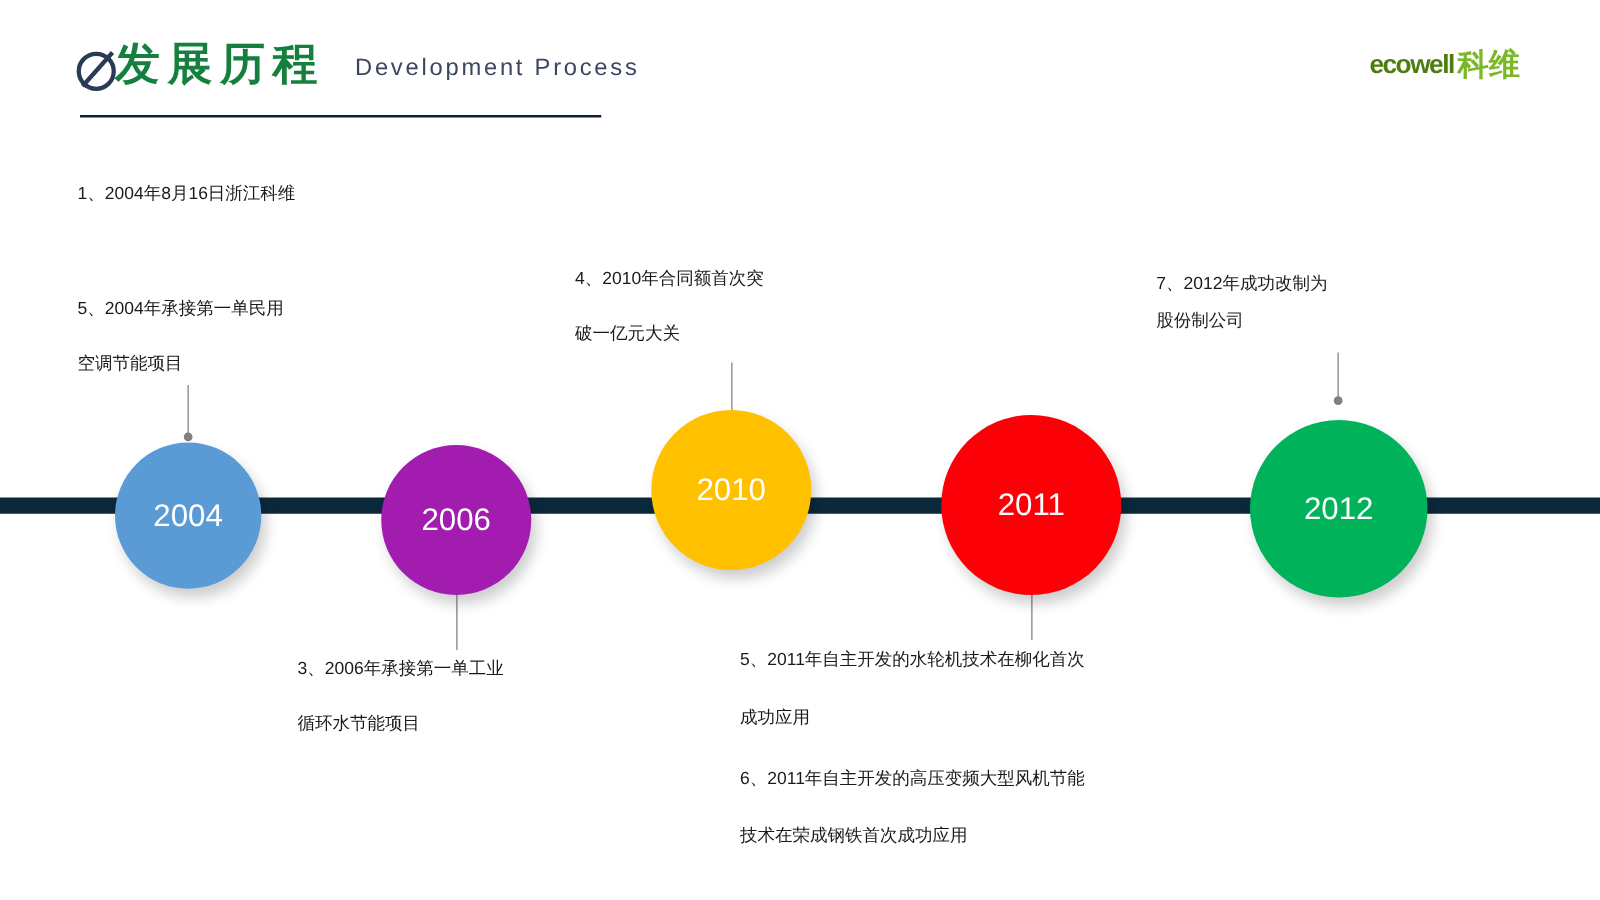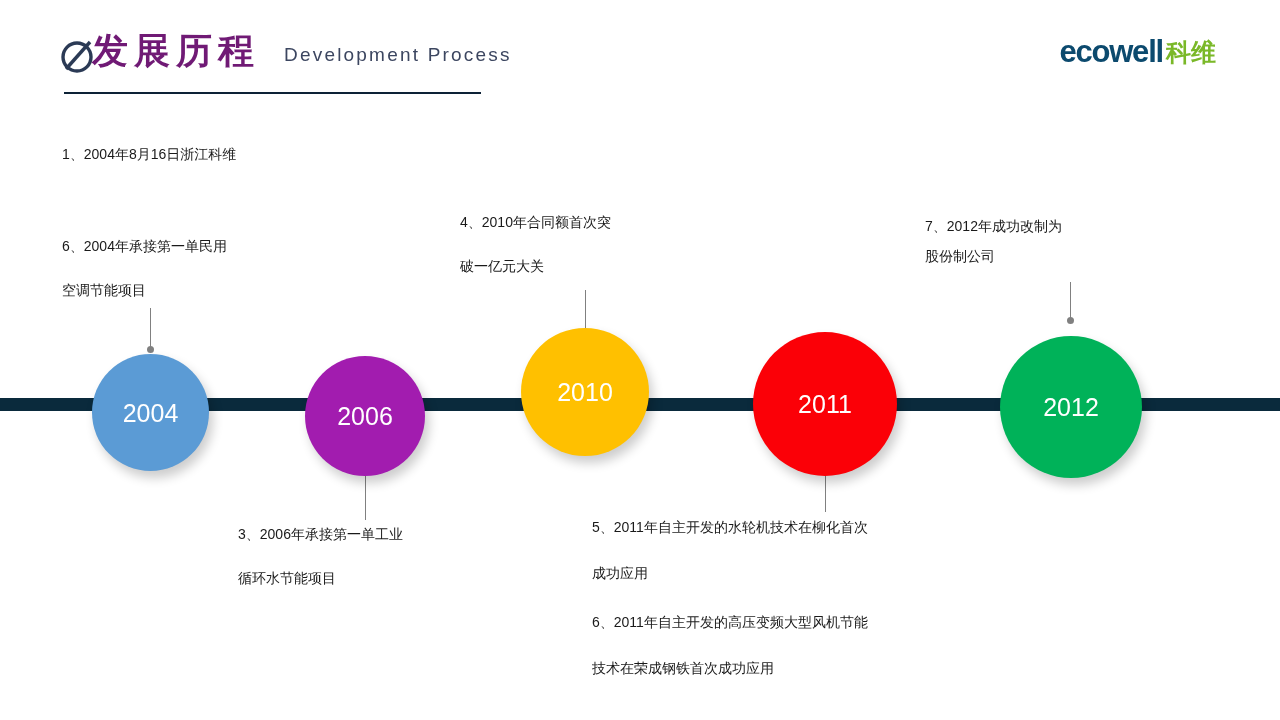--- a/index.html
+++ b/index.html
@@ -27,21 +27,21 @@
     top: 34px;
     width: 40px;
     height: 42px;
   }
   .header-title {
     position: absolute;
     left: 92px;
     top: 28px;
     font-size: 36px;
     font-weight: bold;
-    color: #701a75;
+    color: #15803d;
     letter-spacing: 6px;
     line-height: 46px;
     white-space: nowrap;
   }
   .header-subtitle {
     position: absolute;
     left: 284px;
     top: 44px;
     font-size: 19px;
     color: #3c4660;
@@ -60,23 +60,23 @@
   
   .logo {
     position: absolute;
     right: 64px;
     top: 36px;
     display: flex;
     align-items: center;
     white-space: nowrap;
   }
   .logo-word {
-    font-size: 31px;
+    font-size: 21px;
     font-weight: bold;
-    color: #0c4a6e;
+    color: #4d7c0f;
     letter-spacing: -1.2px;
     line-height: 32px;
   }
   .logo-cn {
     font-size: 25px;
     font-weight: bold;
     color: #7ab828;
     margin-left: 3px;
     letter-spacing: 0px;
     line-height: 32px;
@@ -184,21 +184,21 @@
 
   <div class="node" style="left:753px; top:332px; width:144px; height:144px; background:#fb0007;">
     <span class="node-label">2011</span>
   </div>
 
   <div class="node" style="left:1000px; top:336px; width:142px; height:142px; background:#00b259;">
     <span class="node-label">2012</span>
   </div>
 
   <div class="event" style="left:62px; top:132px;">1、2004年8月16日浙江科维</div>
-  <div class="event" style="left:62px; top:224px;">6、2004年承接第一单民用</div>
+  <div class="event" style="left:62px; top:224px;">5、2004年承接第一单民用</div>
   <div class="event" style="left:62px; top:268px;">空调节能项目</div>
 
   <div class="event" style="left:460px; top:200px;">4、2010年合同额首次突</div>
   <div class="event" style="left:460px; top:244px;">破一亿元大关</div>
 
   <div class="event" style="left:925px; top:204px;">7、2012年成功改制为</div>
   <div class="event" style="left:925px; top:234px;">股份制公司</div>
 
   <div class="event" style="left:238px; top:512px;">3、2006年承接第一单工业</div>
   <div class="event" style="left:238px; top:556px;">循环水节能项目</div>

